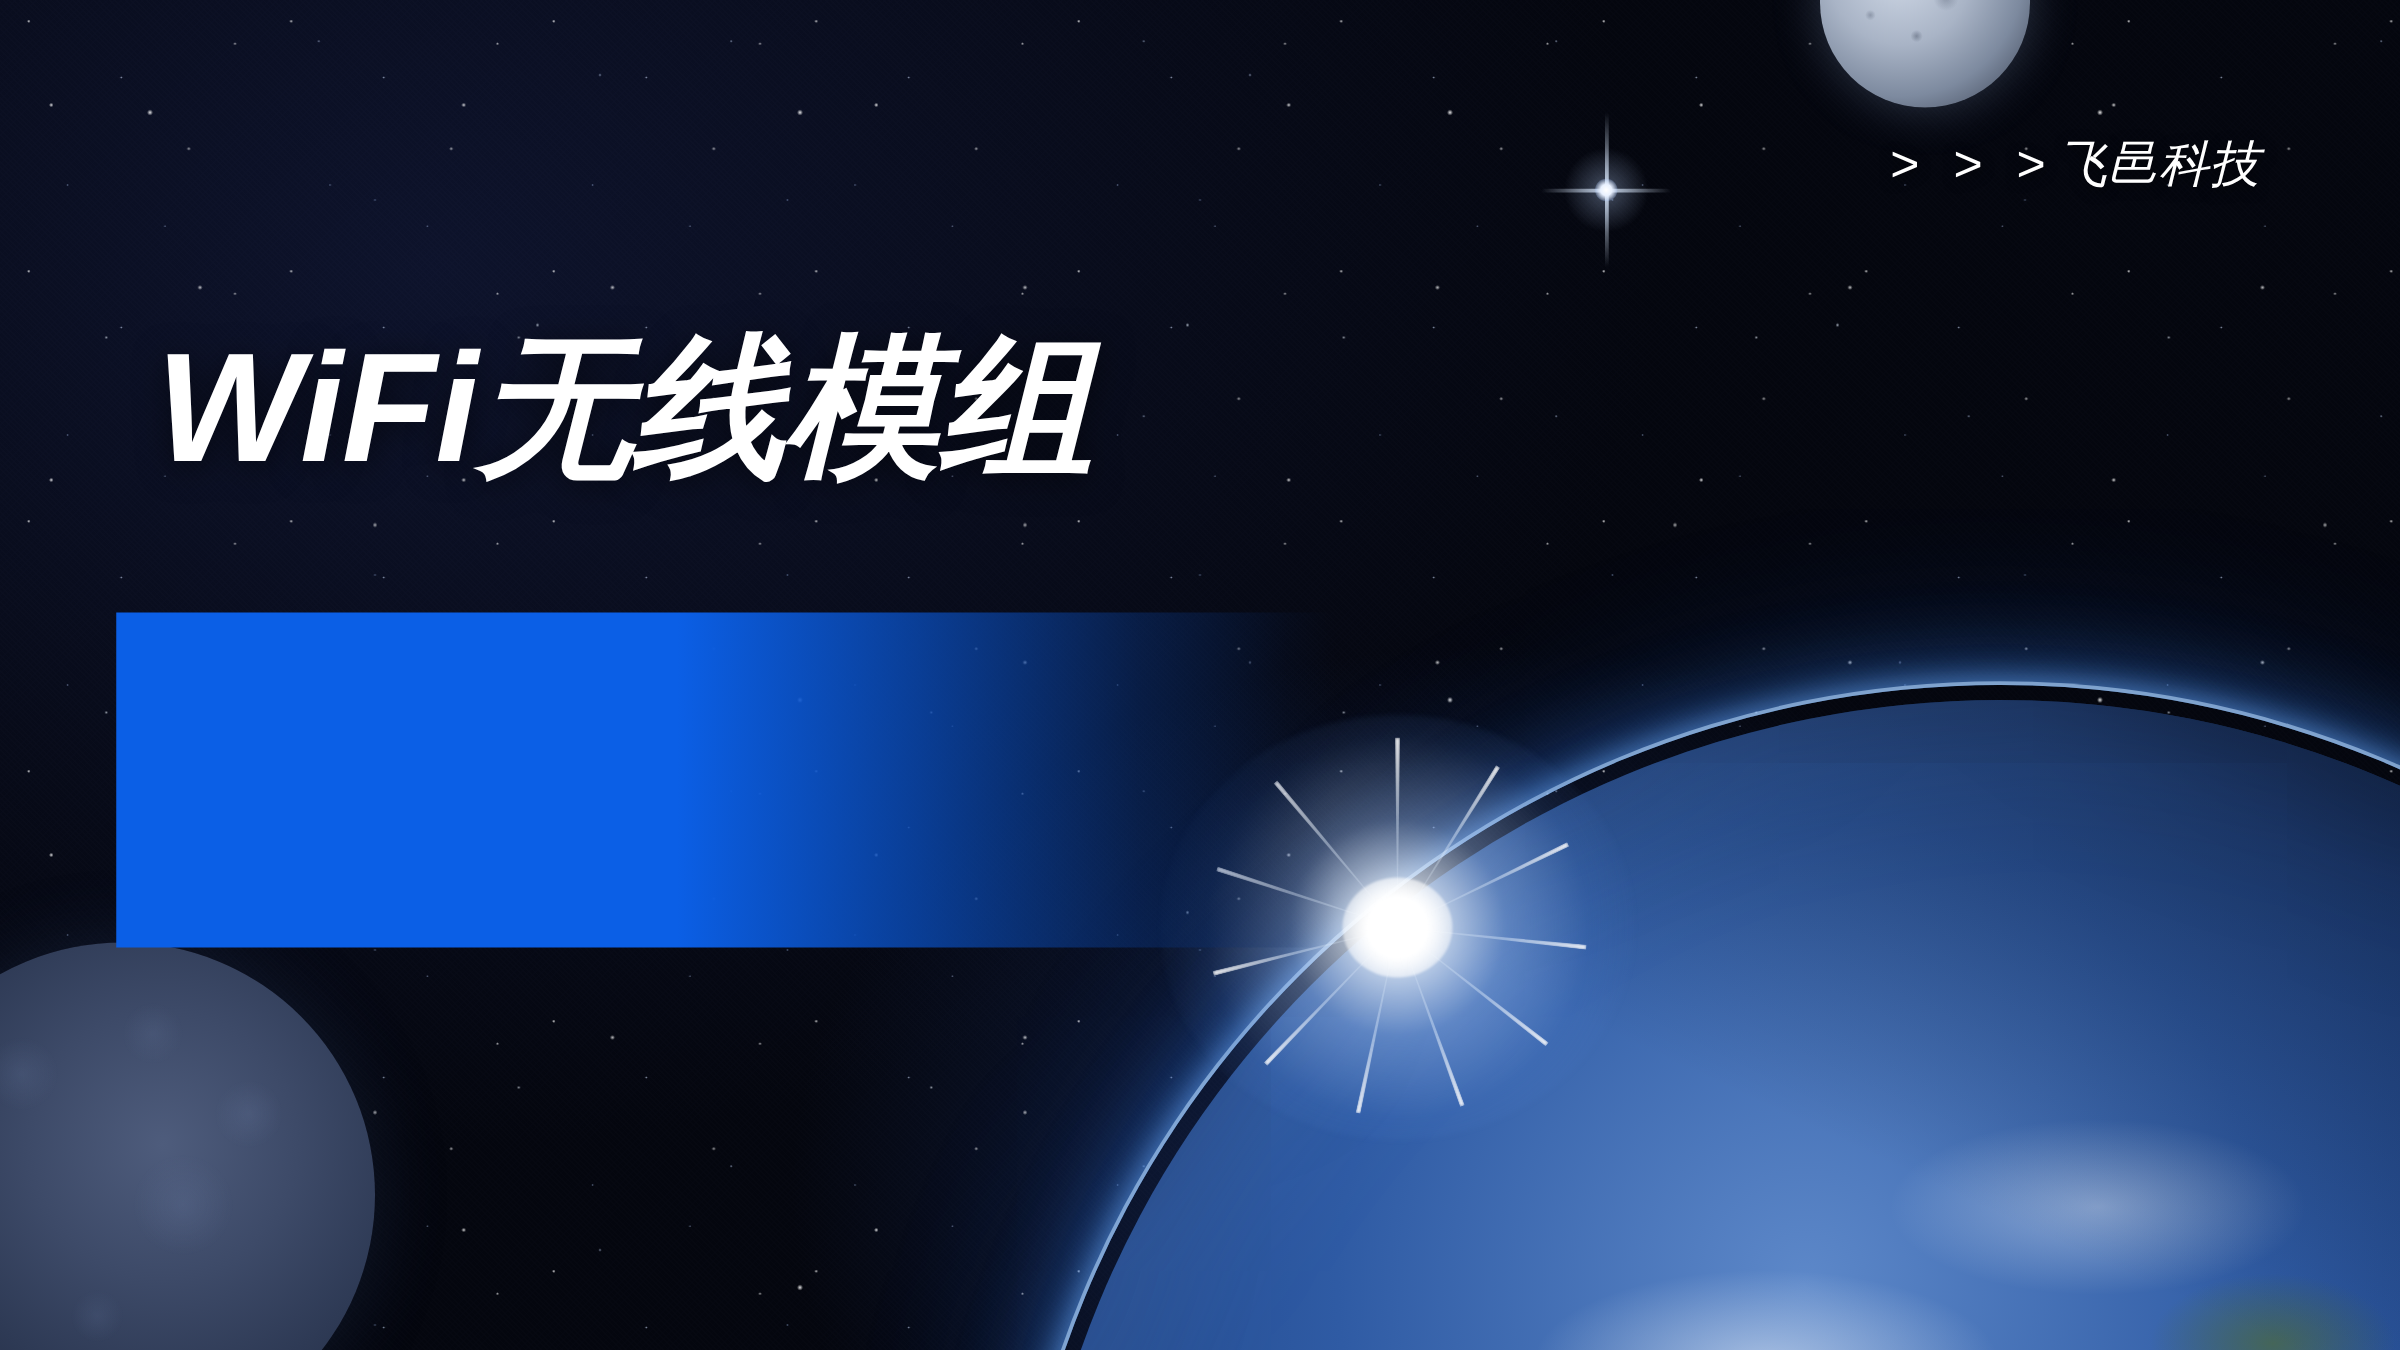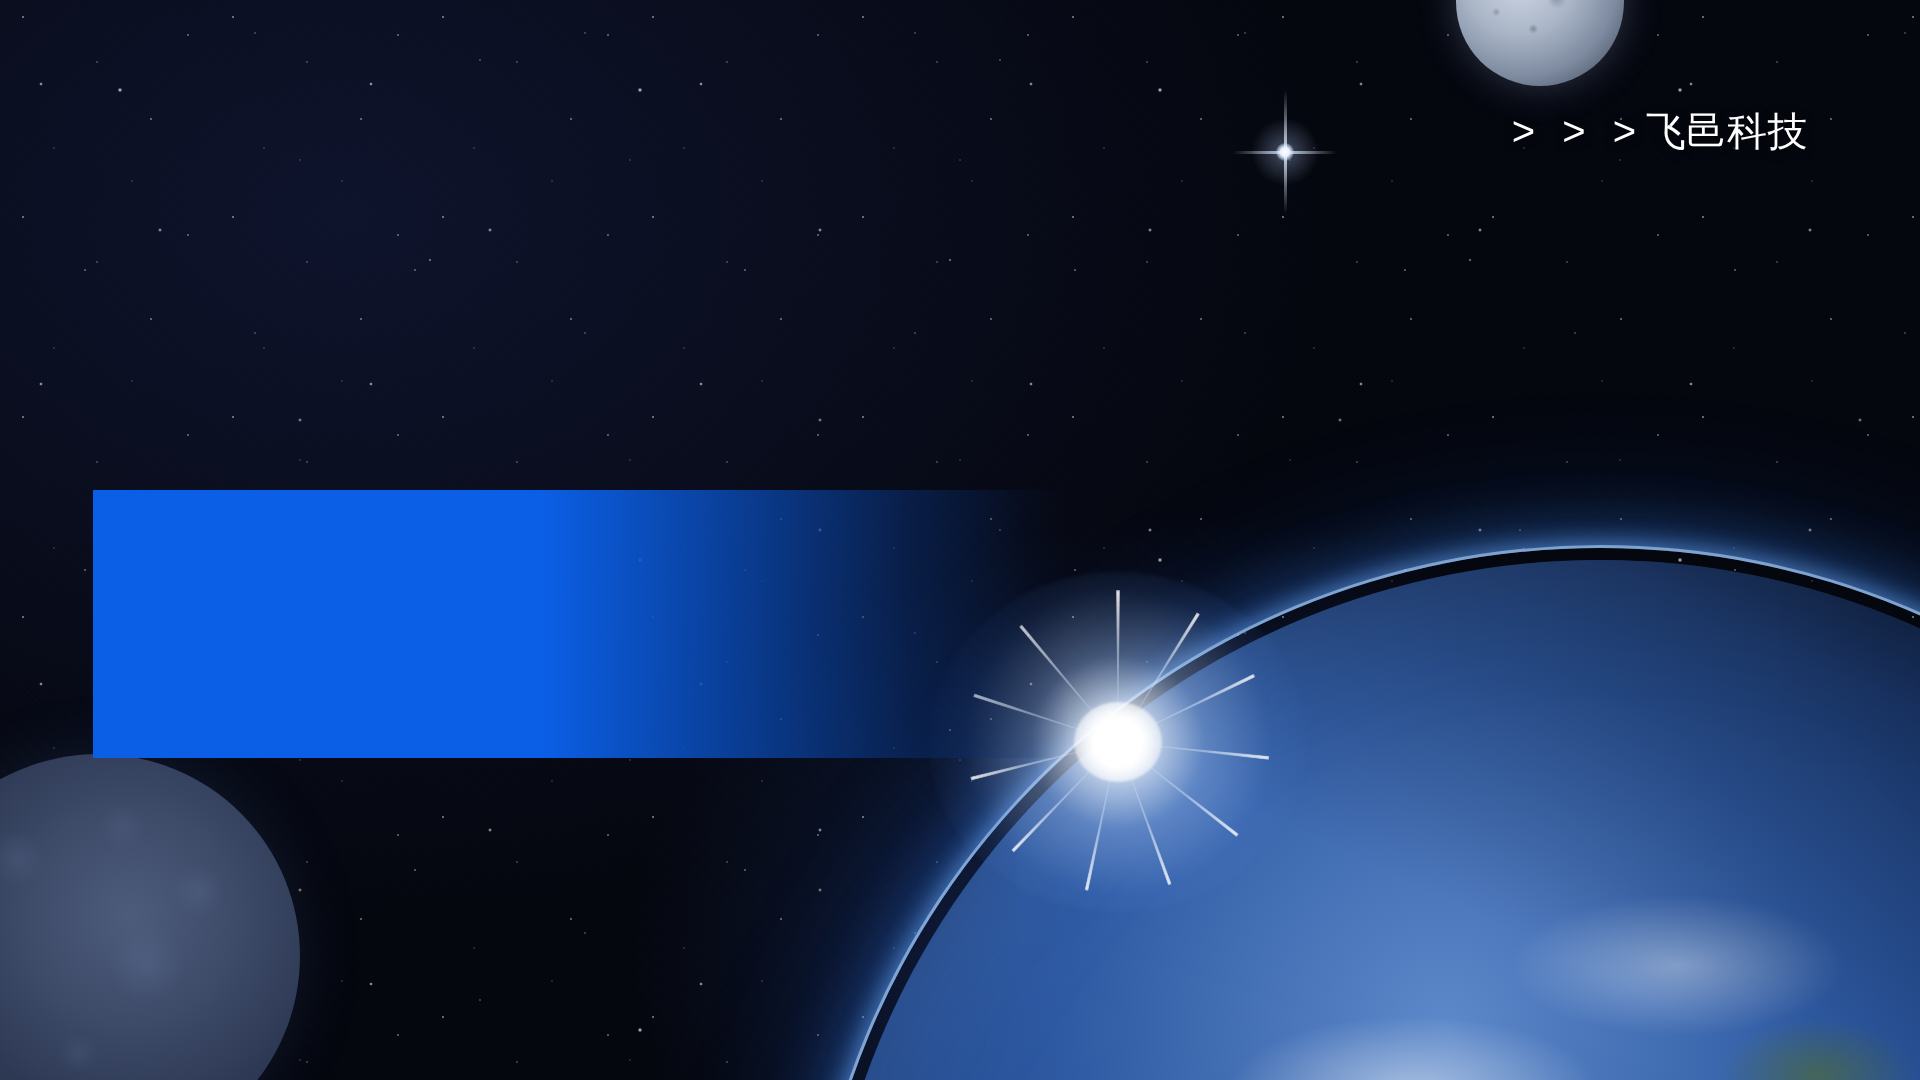--- a/index.html
+++ b/index.html
@@ -10,20 +10,21 @@
   }
   body {
     font-family: "Liberation Sans", "DejaVu Sans", sans-serif;
   }
   #stage {
     position: relative;
     width: 1920px;
     height: 1080px;
     overflow: hidden;
     background: #d946ef;
+    font-style: italic;
   }
 
   
   .bg-base {
     position: absolute;
     inset: 0;
     background:
       radial-gradient(ellipse 900px 700px at 62% 88%, rgba(30,60,130,0.55) 0%, rgba(10,18,42,0.0) 62%),
       radial-gradient(ellipse 1400px 1000px at 18% 20%, rgba(14,20,46,0.9) 0%, rgba(4,6,14,1) 70%),
       linear-gradient(160deg, #090c1a 0%, #05070f 45%, #03050c 100%);
@@ -335,16 +336,17 @@
     <div class="spike" style="transform:rotate(256deg)"></div>
     <div class="spike" style="transform:rotate(288deg)"></div>
     <div class="spike" style="transform:rotate(320deg)"></div>
     <div class="core"></div>
   </div>
 
   <div class="brand">
     <span class="chev">&gt; &gt; &gt;</span><span class="name">飞邑科技</span>
   </div>
 
+  <div class="title">WiFi无线模组</div>
 
   <div class="subtitle-box"></div>
 
 </div>
 
 </body></html>

